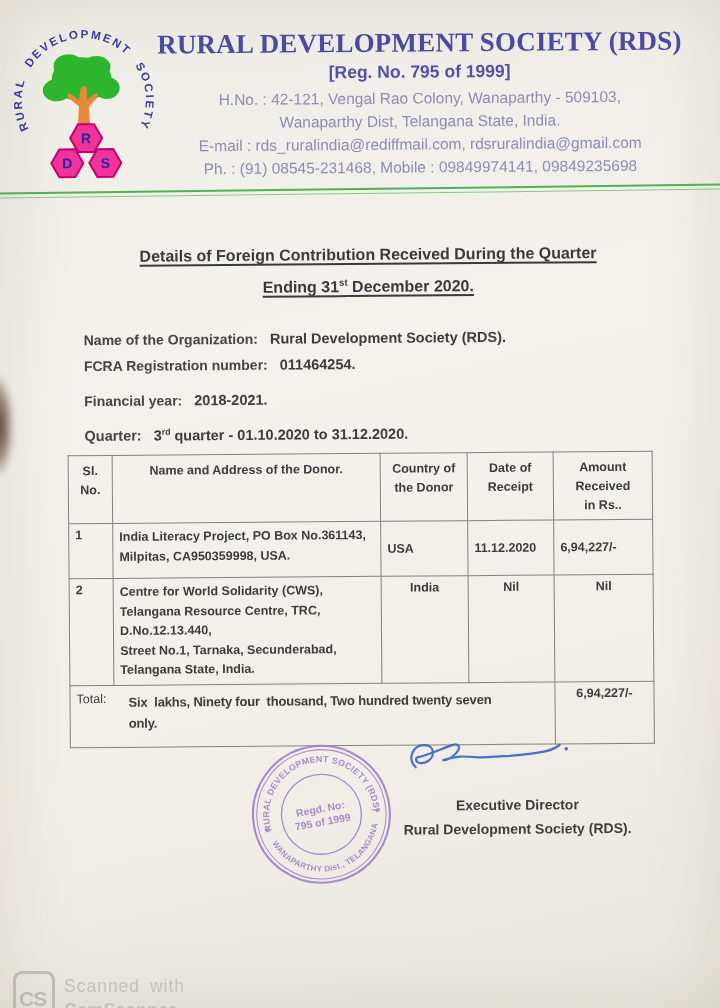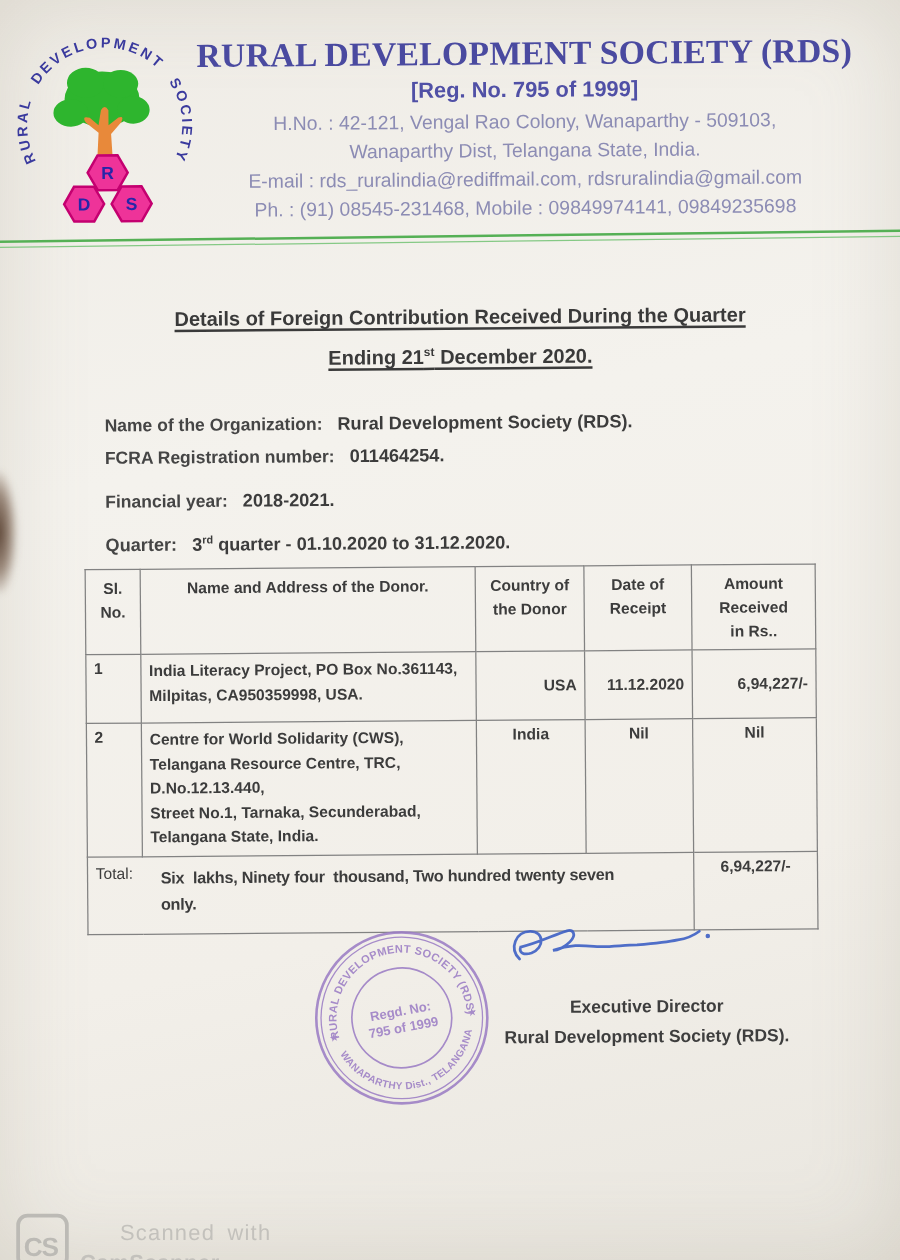--- a/index.html
+++ b/index.html
@@ -49,21 +49,21 @@
   table.fc col.c-sl{width:44px}
   table.fc col.c-name{width:268px}
   table.fc col.c-country{width:87px}
   table.fc col.c-date{width:86px}
   table.fc col.c-amount{width:99px}
   table.fc th,table.fc td{border:1px solid #828282;padding:4px 6px;}
   table.fc th{font-weight:bold;text-align:center;vertical-align:top;white-space:pre-line;line-height:19px;padding-top:6px;height:56px;box-sizing:border-box;}
   td.sl{vertical-align:top;text-align:left;padding-left:11px;padding-top:7px;}
   td.name{vertical-align:top;white-space:pre;line-height:19.5px;padding-left:7px;padding-top:6px;}
   tr.r1 td{height:55px;box-sizing:border-box;}
-  tr.r1 td.mid{text-align:right;vertical-align:middle;}
+  tr.r1 td.mid{text-align:left;vertical-align:middle;}
   tr.r2 td{height:93px;box-sizing:border-box;}
   tr.r2 td.mid{text-align:center;vertical-align:top;}
   tr.total td{height:62px;box-sizing:border-box;vertical-align:top;}
   .total-cell{display:flex;align-items:flex-start;}
   .total-label{font-weight:normal;width:52px;flex:none;padding-top:2px;}
   .total-text{white-space:pre-wrap;line-height:21px;font-size:13px;letter-spacing:-.2px;padding-top:2px;}
   td.t-amount{text-align:center;padding-top:8px;}
   
   .stamp{position:absolute;left:243px;top:738px;width:152px;height:152px;opacity:.88;}
   .signature{position:absolute;left:402px;top:736px;width:172px;height:48px;}
@@ -75,21 +75,21 @@
     filter:blur(3px);
   }
   
   .cs-badge{
     position:absolute;left:13px;top:971px;width:42px;height:44px;
     border:3.5px solid #bcbab5;border-radius:9px;box-sizing:border-box;
     color:#bcbab5;font-weight:bold;font-size:21px;
     display:flex;align-items:flex-end;justify-content:flex-start;padding:0 0 1px 3px;
     letter-spacing:-1px;
   }
-  .cs-line1{position:absolute;left:64px;top:976px;font-size:17.5px;color:#c3c1bc;letter-spacing:1px;word-spacing:4px;margin-left:32px;}
+  .cs-line1{position:absolute;left:64px;top:976px;font-size:17.5px;color:#c3c1bc;letter-spacing:1px;word-spacing:4px;}
   .cs-line2{position:absolute;left:64px;top:1000px;font-size:17.5px;font-weight:bold;color:#c3c1bc;letter-spacing:.5px;}
 </style>
 </head>
 <body>
 
 <div class="page">
   <div class="scan">
 
     <svg class="logo" viewBox="0 0 150 158">
       <defs>
@@ -122,21 +122,21 @@
       <div class="addr first">H.No. : 42-121, Vengal Rao Colony, Wanaparthy - 509103,</div>
       <div class="addr">Wanaparthy Dist, Telangana State, India.</div>
       <div class="addr">E-mail : rds_ruralindia@rediffmail.com,  rdsruralindia@gmail.com</div>
       <div class="addr">Ph. : (91) 08545-231468, Mobile : 09849974141, 09849235698</div>
     </div>
 
     <div class="divider"></div>
 
     <div class="doc-title">
       <div><span class="u">Details of Foreign Contribution Received During the Quarter</span></div>
-      <div><span class="u"><span>Ending 21</span><sup>st</sup><span> December 2020.</span></span></div>
+      <div><span class="u"><span>Ending 31</span><sup>st</sup><span> December 2020.</span></span></div>
     </div>
 
     <div class="fields">
       <div class="frow f-org">
         <span class="lbl">Name of the Organization:</span><span class="val">Rural Development Society (RDS).</span>
       </div>
       <div class="frow f-fcra">
         <span class="lbl">FCRA Registration number:</span><span class="val">011464254.</span>
       </div>
       <div class="frow f-fy">

